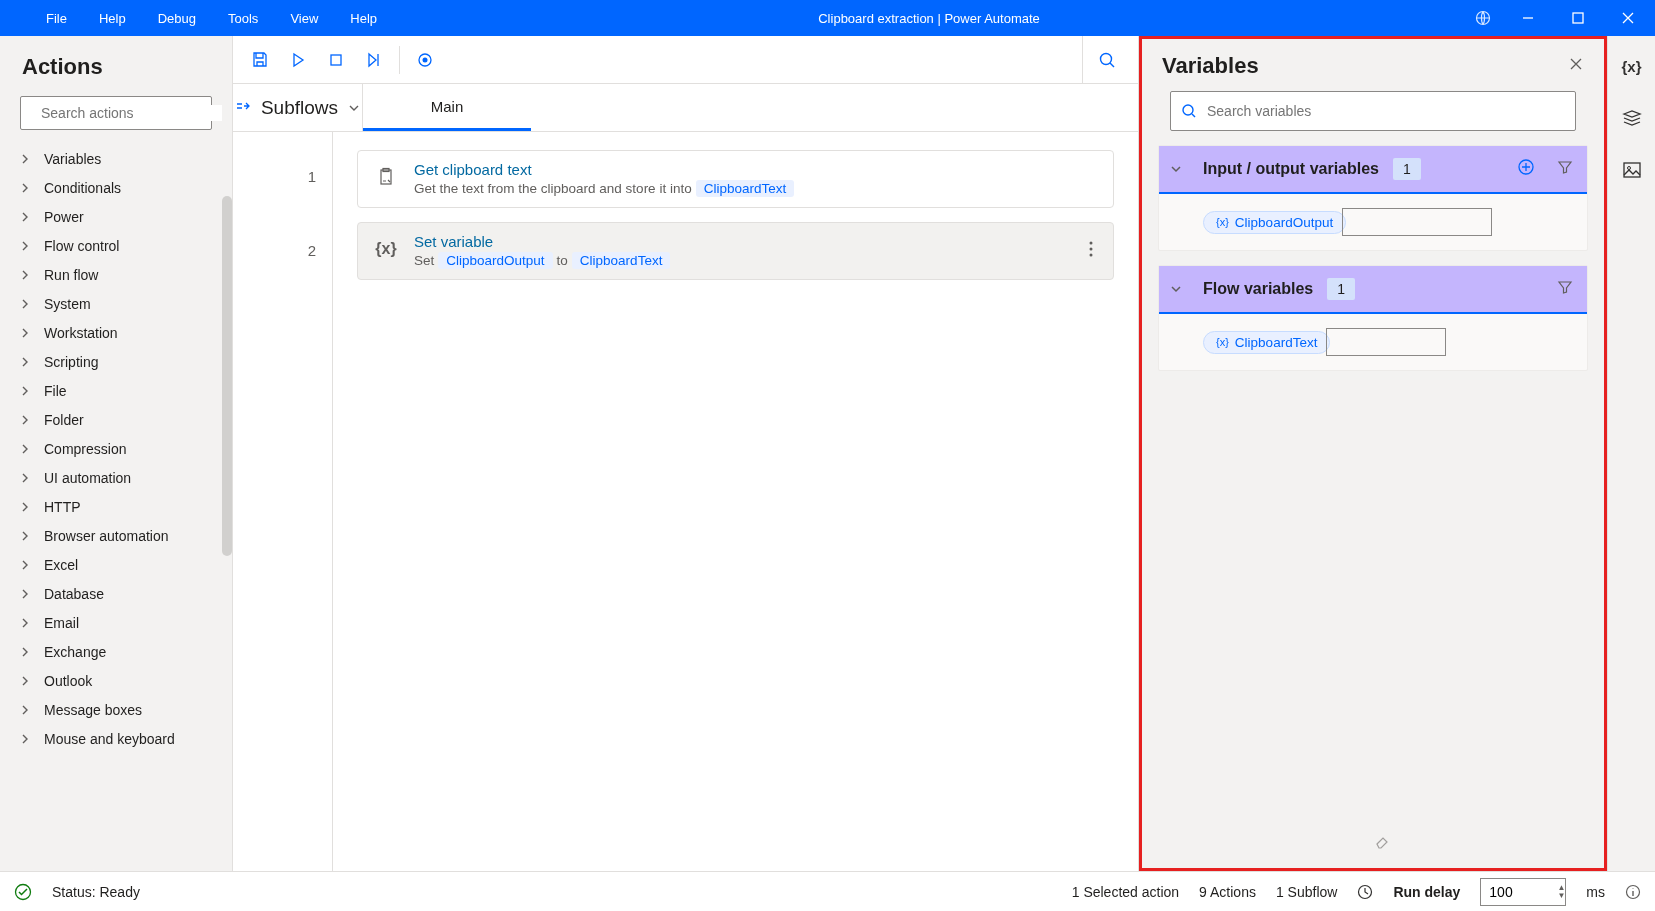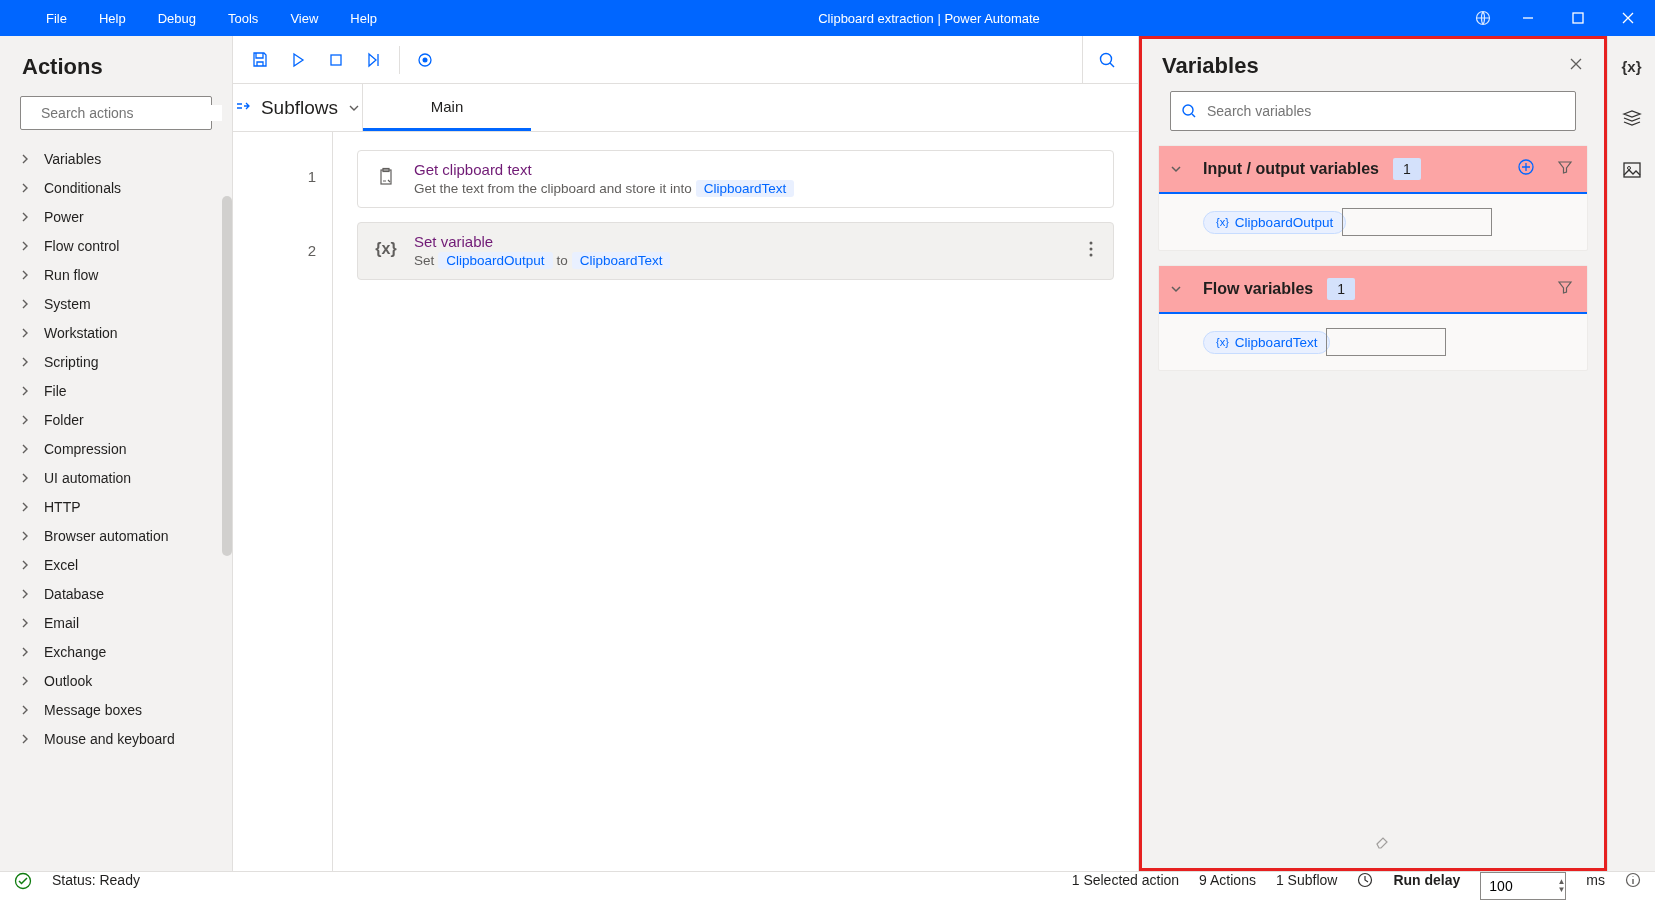--- a/index.html
+++ b/index.html
@@ -33,45 +33,45 @@
 .tab{width:168px;display:flex;align-items:center;justify-content:center;font-size:15px;color:#201f1e;cursor:pointer;position:relative}
 .tab.active{border-bottom:3px solid #0066ff}
 .flow-body{flex:1;display:flex;overflow:auto;background:#fff}
 .gutter{width:100px;border-right:1px solid #e1dfdd;display:flex;flex-direction:column;padding-top:20px}
 .gutter-num{height:74px;display:flex;justify-content:flex-end;align-items:flex-start;padding:16px 16px 0 0;font-size:15px;color:#605e5c}
 .actions-col{flex:1;padding:18px 24px}
 .action-card{border:1px solid #e1dfdd;border-radius:4px;padding:10px 14px;display:flex;gap:14px;align-items:flex-start;margin-bottom:14px;background:#fff}
 .action-card.selected{background:#f2f1ef}
 .action-icon{width:28px;height:28px;display:flex;align-items:center;justify-content:center;color:#605e5c;margin-top:2px}
 .action-content{flex:1}
-.action-title{font-size:15px;color:#701a75;margin-bottom:2px}
+.action-title{font-size:15px;color:#0369a1;margin-bottom:2px}
 .action-desc{font-size:13.5px;color:#605e5c;display:flex;flex-wrap:wrap;align-items:center;gap:4px}
 .var-chip{background:#e9f0ff;color:#0066ff;padding:1px 8px;border-radius:3px;font-size:13.5px}
 .txt{color:#605e5c}
 .action-more{color:#605e5c;padding:6px;cursor:pointer;align-self:center}
 .right-panel{width:468px;background:#f3f2f1;border:3px solid #e62020;display:flex;flex-direction:column;padding:0 0 6px}
 .rp-header{display:flex;align-items:center;justify-content:space-between;padding:14px 20px 6px}
 .rp-title{font-size:22px;font-weight:600;color:#201f1e}
 .rp-close{cursor:pointer;color:#605e5c}
 .rp-search{margin:6px 28px 14px}
 .rp-search .search-box{margin:0;height:40px;border:1px solid #8a8886}
 .var-section{margin:0 16px 14px;background:#faf9f8;border:1px solid #edebe9;border-radius:2px}
-.vs-head{height:48px;display:flex;align-items:center;padding:0 10px;gap:14px;border-bottom:2px solid #0066ff;background:#fca5a5}
+.vs-head{height:48px;display:flex;align-items:center;padding:0 10px;gap:14px;border-bottom:2px solid #0066ff;background:#c4b5fd}
 .vs-title{font-size:16px;font-weight:600;color:#201f1e;margin-left:6px}
 .vs-badge{background:#d4e1fb;color:#201f1e;padding:0 10px;height:22px;display:flex;align-items:center;font-size:14px;border-radius:2px}
 .vs-spacer{flex:1}
 .vs-icon{color:#605e5c;cursor:pointer;padding:4px}
 .vs-plus{color:#0066ff}
 .vs-body{padding:14px 44px}
 .var-pill{display:inline-flex;align-items:center;gap:6px;background:#e9f0ff;border:1px solid #c7dcff;border-radius:12px;padding:3px 12px;font-size:13.5px;color:#0066ff}
 .var-extra-box{display:inline-block;border:1px solid #8a8886;width:150px;height:28px;vertical-align:middle;margin-left:-4px}
 .var-row{display:flex;align-items:center}
 .rail{width:48px;background:#f3f2f1;border-left:1px solid #e1dfdd;display:flex;flex-direction:column;align-items:center;padding-top:14px;gap:20px}
 .rail-btn{width:32px;height:32px;display:flex;align-items:center;justify-content:center;cursor:pointer;color:#323130}
-.statusbar{height:40px;border-top:1px solid #e1dfdd;background:#fff;display:flex;padding:0 14px;font-size:14px;color:#201f1e;gap:20px}
+.statusbar{height:40px;border-top:1px solid #e1dfdd;background:#fff;display:flex;align-items:center;padding:0 14px;font-size:14px;color:#201f1e;gap:20px}
 .statusbar .spacer{flex:1}
 .delay-input{width:86px;height:28px;border:1px solid #8a8886;display:flex;align-items:center;padding:0 0 0 8px}
 .delay-input input{border:0;outline:0;width:50px;font-size:14px}
 .spinner{display:flex;flex-direction:column;margin-left:auto}
 .spinner span{font-size:8px;line-height:8px;cursor:pointer;color:#605e5c}
 .eraser{position:absolute;bottom:14px;left:50%;color:#a19f9d}
 .right-panel{position:relative}
 </style>
 </head>
 <body>

